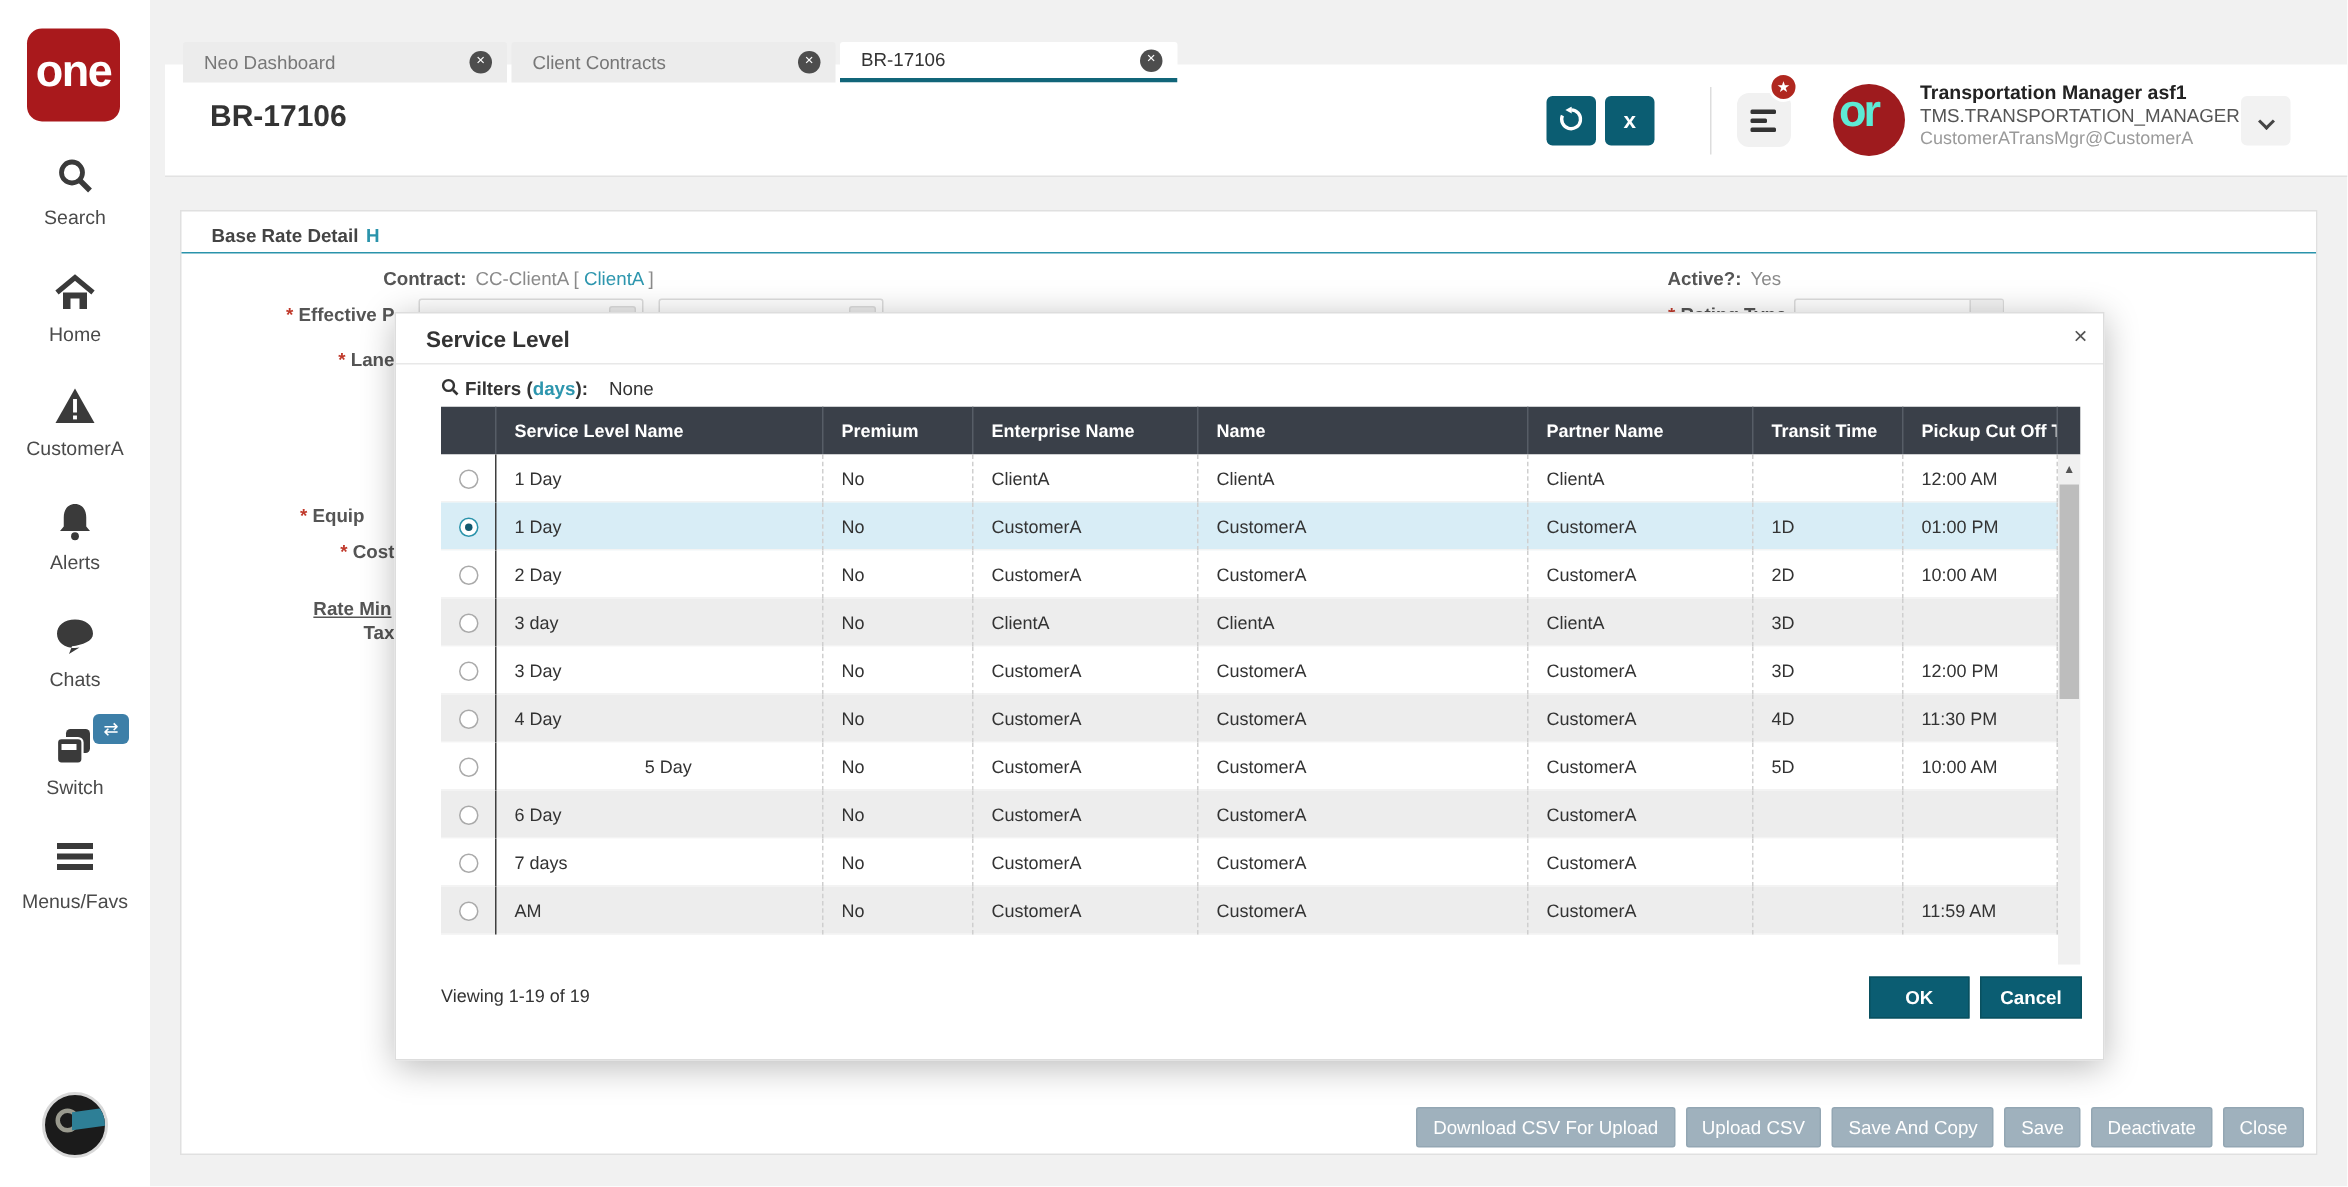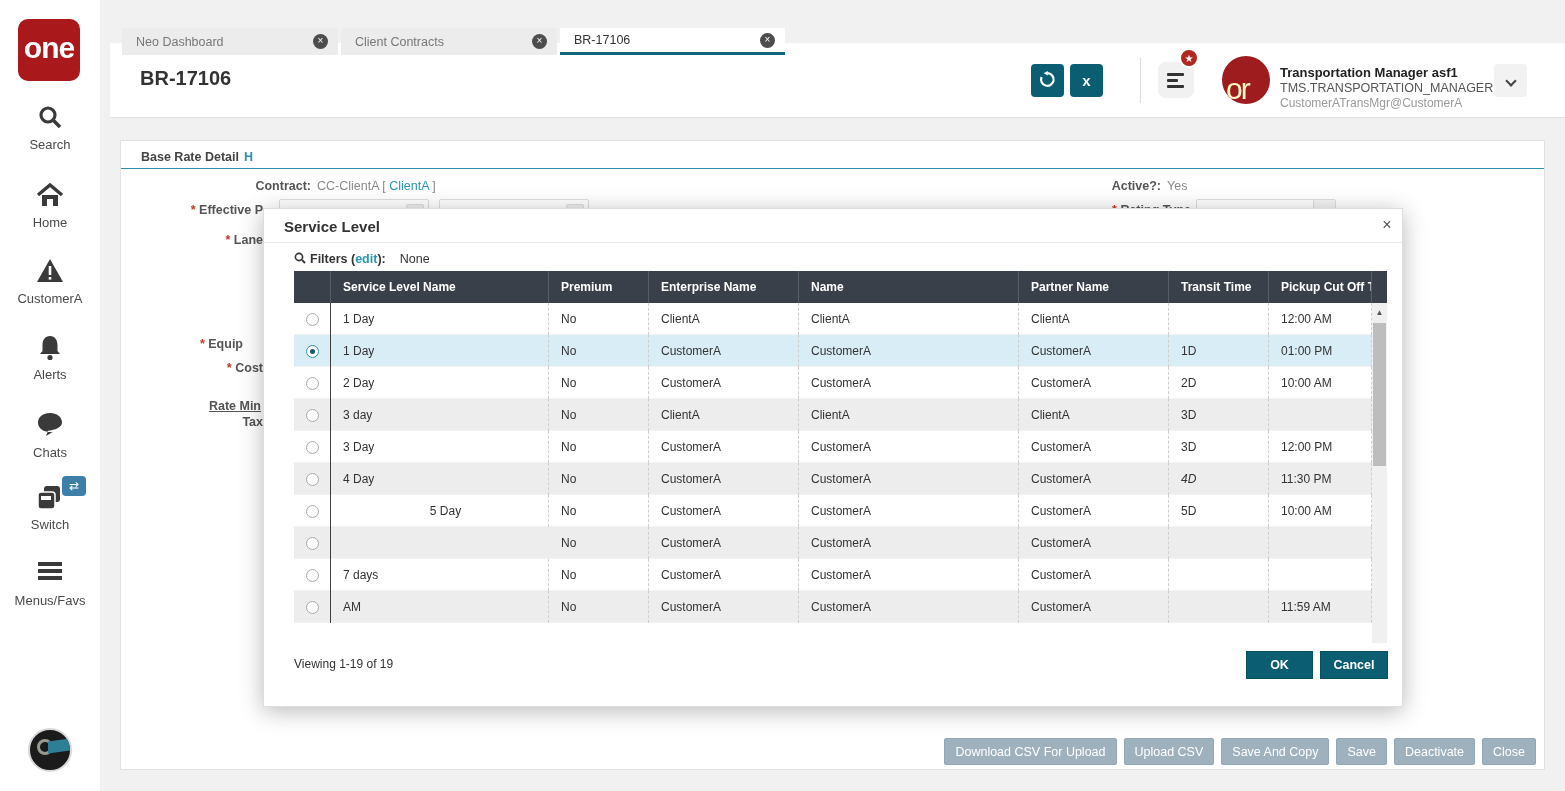--- a/index.html
+++ b/index.html
@@ -34,23 +34,23 @@
   .teal-btn { position:absolute; width:33px; height:33px; background:#0b5d72; border:none; border-radius:4px; color:#fff; cursor:pointer; }
   #btn-refresh { left:921px; top:21px; }
   #btn-close-x { left:960px; top:21px; font-size:15px; font-weight:bold; }
   #hdr-divider { left:1030px; top:15px; width:1px; height:45px; background:#ddd; }
   #menu-btn { left:1048px; top:19px; width:36px; height:36px; background:#f1f1f1; border-radius:8px; cursor:pointer; }
   #menu-btn .bars { position:absolute; left:9px; top:11px; }
   #menu-btn .bar { width:17px; height:2.5px; background:#333; margin-bottom:3.5px; border-radius:1px; }
   #menu-btn .bar.short { width:11px; }
   #star-badge { left:1069px; top:5px; width:20px; height:20px; background:#b0271f; border:2px solid #fff; border-radius:50%; color:#fff; font-size:10px; text-align:center; line-height:17px; z-index:7; }
   #avatar { left:1112px; top:13px; width:48px; height:48px; border-radius:50%; background:#9e1b1e; overflow:hidden; cursor:pointer; }
-  #avatar span { position:absolute; left:4px; top:16px; color:#fef9c3; font-size:30px; font-weight:normal; letter-spacing:-2px; }
+  #avatar span { position:absolute; left:4px; top:2px; color:#5eead4; font-size:30px; font-weight:bold; letter-spacing:-2px; }
   #user-block { left:1170px; top:11px; width:210px; }
-  #user-name { font-size:13px; font-weight:bold; color:#222;margin-top:11px; }
+  #user-name { font-size:13px; font-weight:bold; color:#222; }
   #user-role { font-size:12.5px; color:#555; margin-top:1px; }
   #user-email { font-size:12px; color:#9a9a9a; margin-top:1px; }
   #chevron-btn { left:1384px; top:21px; width:33px; height:33px; background:#f2f2f2; border:none; border-radius:4px; cursor:pointer; }
   .chev { display:inline-block; width:8px; height:8px; border-right:2px solid #444; border-bottom:2px solid #444; transform:rotate(45deg); margin-top:-4px; }
 
   
   #panel { left:120px; top:140px; width:1425px; height:630px; background:#fff; border:1px solid #e0e0e0; z-index:1; }
   #section-hdr { position:absolute; left:0; top:0; width:100%; height:28px; border-bottom:1px solid #2a93ab; }
   #section-title { position:absolute; left:20px; top:9px; font-size:12.5px; font-weight:bold; color:#444; }
   #section-link { position:absolute; left:123px; top:9px; font-size:12.5px; font-weight:bold; color:#2a93ab; cursor:pointer; }
@@ -252,21 +252,21 @@
 
   <div class="abs" id="modal">
     <div id="modal-title">Service Level</div>
     <div id="modal-close">×</div>
     <div id="modal-hdr-line"></div>
 
     <div id="filter-row">
       <svg width="12" height="12" viewBox="0 0 12 12" style="vertical-align:-1px; margin-right:4px;">
           <circle cx="5" cy="5" r="3.6" fill="none" stroke="#333" stroke-width="1.6"></circle>
           <line x1="8" y1="8" x2="11" y2="11" stroke="#333" stroke-width="1.8"></line>
-        </svg><b>Filters (</b><span class="link" style="font-weight:bold;">edit</span><b>):</b><span id="filter-none">None</span>
+        </svg><b>Filters (</b><span class="link" style="font-weight:bold;">days</span><b>):</b><span id="filter-none">None</span>
     </div>
 
     <div id="table-outer">
       <div id="thead-row">
           <div class="hcell" style="left: 0px; width: 37px; padding: 0px; border-right: 1px solid rgb(86, 93, 102);"></div>
           <div class="hcell" style="left: 37px; width: 218px;">Service Level Name</div>
           <div class="hcell" style="left: 255px; width: 100px;">Premium</div>
           <div class="hcell" style="left: 355px; width: 150px;">Enterprise Name</div>
           <div class="hcell" style="left: 505px; width: 220px;">Name</div>
           <div class="hcell" style="left: 725px; width: 150px;">Partner Name</div>
@@ -336,39 +336,40 @@
           </div>
           <div class="trow zebra">
             <div class="radio-cell">
               <span class="radio"></span>
             </div>
             <div class="cell link" style="left: 37px; width: 218px;">4 Day</div>
             <div class="cell" style="left: 255px; width: 100px;">No</div>
             <div class="cell" style="left: 355px; width: 150px;">CustomerA</div>
             <div class="cell link" style="left: 505px; width: 220px;">CustomerA</div>
             <div class="cell" style="left: 725px; width: 150px;">CustomerA</div>
-            <div class="cell" style="left: 875px; width: 100px; font-style: italic;">4D</div>
+            <div class="cell" style="left: 875px; width: 100px;">4D</div>
             <div class="cell" style="left: 975px; width: 103px;">11:30 PM</div>
           </div>
           <div class="trow">
             <div class="radio-cell">
               <span class="radio"></span>
             </div>
             <div class="cell link" style="left: 37px; width: 218px; text-align: center;">5 Day</div>
             <div class="cell" style="left: 255px; width: 100px;">No</div>
             <div class="cell" style="left: 355px; width: 150px;">CustomerA</div>
             <div class="cell link" style="left: 505px; width: 220px;">CustomerA</div>
             <div class="cell" style="left: 725px; width: 150px;">CustomerA</div>
             <div class="cell" style="left: 875px; width: 100px;">5D</div>
             <div class="cell" style="left: 975px; width: 103px;">10:00 AM</div>
           </div>
           <div class="trow zebra">
             <div class="radio-cell">
               <span class="radio"></span>
             </div>
+            <div class="cell link" style="left: 37px; width: 218px;">6 Day</div>
             <div class="cell" style="left: 255px; width: 100px;">No</div>
             <div class="cell" style="left: 355px; width: 150px;">CustomerA</div>
             <div class="cell link" style="left: 505px; width: 220px;">CustomerA</div>
             <div class="cell" style="left: 725px; width: 150px;">CustomerA</div>
             <div class="cell" style="left: 875px; width: 100px;"></div>
             <div class="cell" style="left: 975px; width: 103px;"></div>
           </div>
           <div class="trow">
             <div class="radio-cell">
               <span class="radio"></span>

